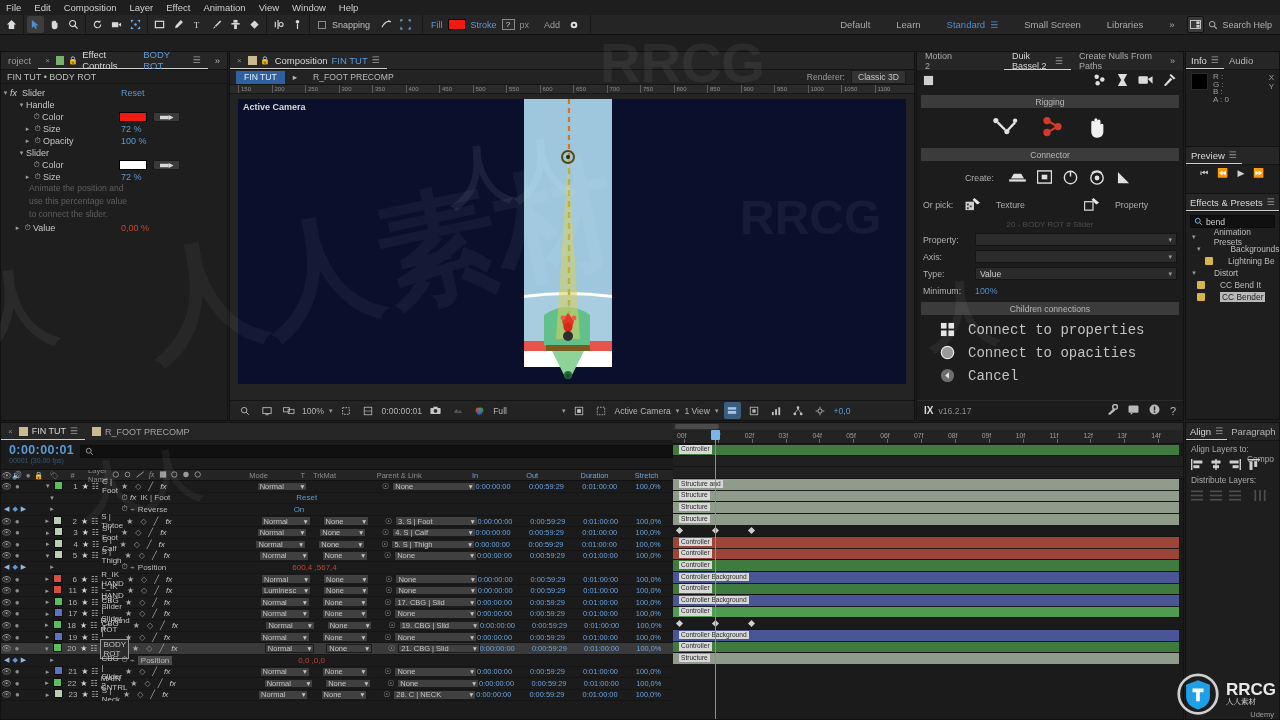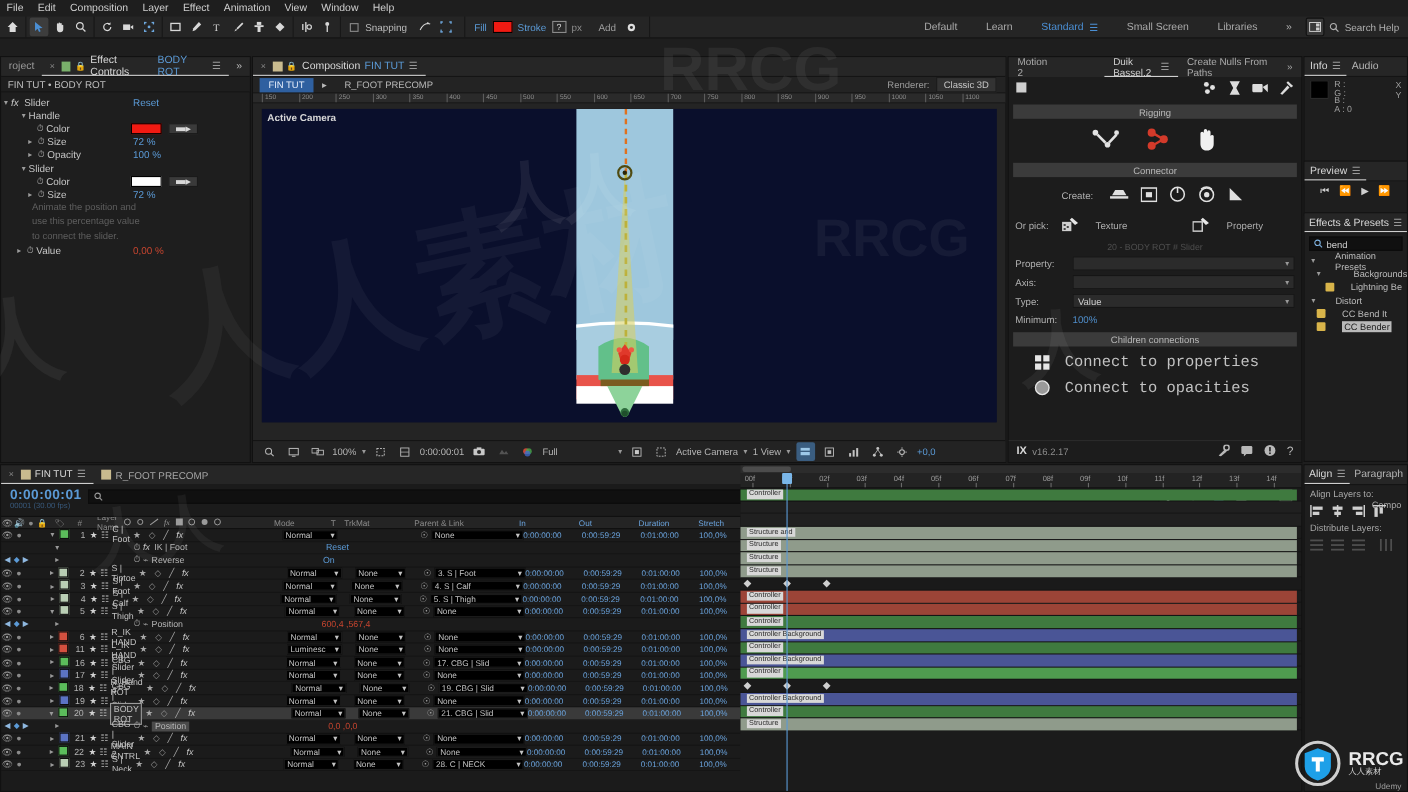--- a/index.html
+++ b/index.html
@@ -159,21 +159,21 @@
   .lrow.sel{ background:#3a3a3a; }
   .lrow.sub{ background:#1b1b1b; color:#b6b6b6; }
   .eye{ width:12px;text-align:center;color:#9c9c9c;font-size:8px;}
   .dot{ width:11px;text-align:center;color:#8a8a8a;font-size:8px;}
   .lock{ width:11px;}
   .arrow{ width:10px;text-align:center;color:#9a9a9a;font-size:7px;}
   .swat{ width:9px;height:9px; display:inline-block; border:1px solid #0d0d0d;}
   .lnum{ width:18px; text-align:right; padding-right:4px; color:#b3b3b3;}
   .lname{ flex:1; display:flex; align-items:center; gap:3px; }
   .mode{ width:54px; }
-  .modebox{ background:#000000;border:1px solid #1a1a1a;height:9.5px;display:flex;
+  .modebox{ background:#404040;border:1px solid #1a1a1a;height:9.5px;display:flex;
      align-items:center;justify-content:space-between;padding:0 2px;font-size:7.5px;color:#c4c4c4;}
   .tcol{ width:13px; }
   .trk{ width:50px; }
   .par{ width:100px; display:flex; gap:3px; align-items:center;margin-left:16px;}
   .inout{ width:57px; color:#6aa3dd; font-size:7.4px;}
   .dur{ width:57px; color:#6aa3dd; font-size:7.4px;}
   .str{ width:40px; color:#6aa3dd; font-size:7.4px;}
   .leftpane{ width:672px; overflow:hidden;}
   .rightpane{ position:absolute; left:672px; top:0; right:0; bottom:0; overflow:hidden;}
   .tlruler{ height:14px; background:#232323; position:relative; border-bottom:1px solid #111;}
@@ -837,20 +837,29 @@
       <span>Connect to properties</span>
     </div>
     <div class="childrow">
       <span class="cbtn">
         <svg width="15" height="15" viewBox="0 0 16 16">
             <circle cx="8" cy="8" r="6.6" fill="#9a9a9a"></circle>
             <circle cx="8" cy="8" r="6.6" fill="none" stroke="#e6e6e6" stroke-width="1.3"></circle>
           </svg>
       </span>
       <span>Connect to opacities</span>
+    </div>
+    <div class="childrow">
+      <span class="cbtn">
+        <svg width="15" height="15" viewBox="0 0 16 16">
+            <circle cx="8" cy="8" r="7" fill="#6e6e6e"></circle>
+            <path d="M9.5 4.5 L5.5 8 L9.5 11.5 Z" fill="#e6e6e6"></path>
+          </svg>
+      </span>
+      <span>Cancel</span>
     </div>
 
     <div class="duik-foot">
       <span style="font-weight:bold;color:#d8d8d8;font-size:10px;margin-right:5px;">IX</span>
       <span>v16.2.17</span>
       <span class="right">
         <span>
           <svg width="11" height="11" viewBox="0 0 12 12">
               <path d="M1 11 L7 5 L9 7 L3 12 Z" fill="#b8b8b8"></path>
               <circle cx="8.8" cy="3.2" r="2.6" fill="none" stroke="#b8b8b8" stroke-width="1.6"></circle>

